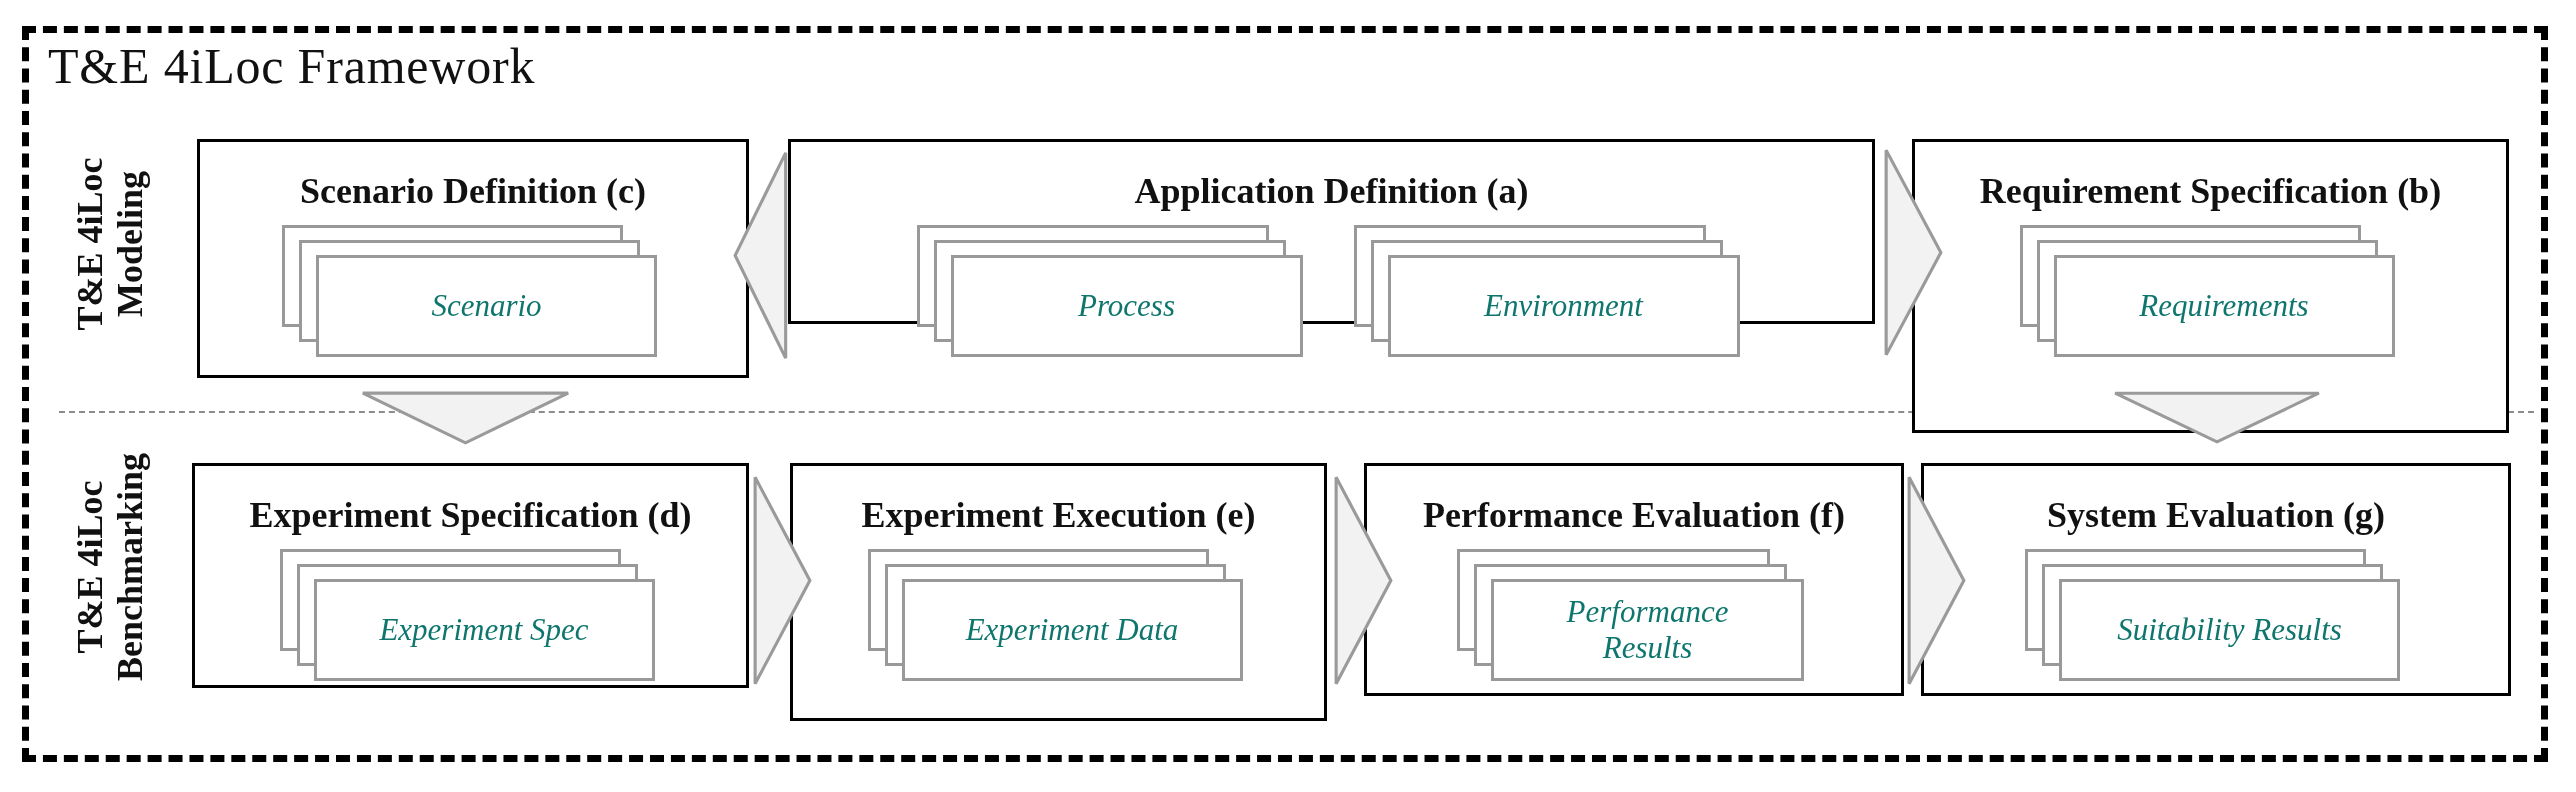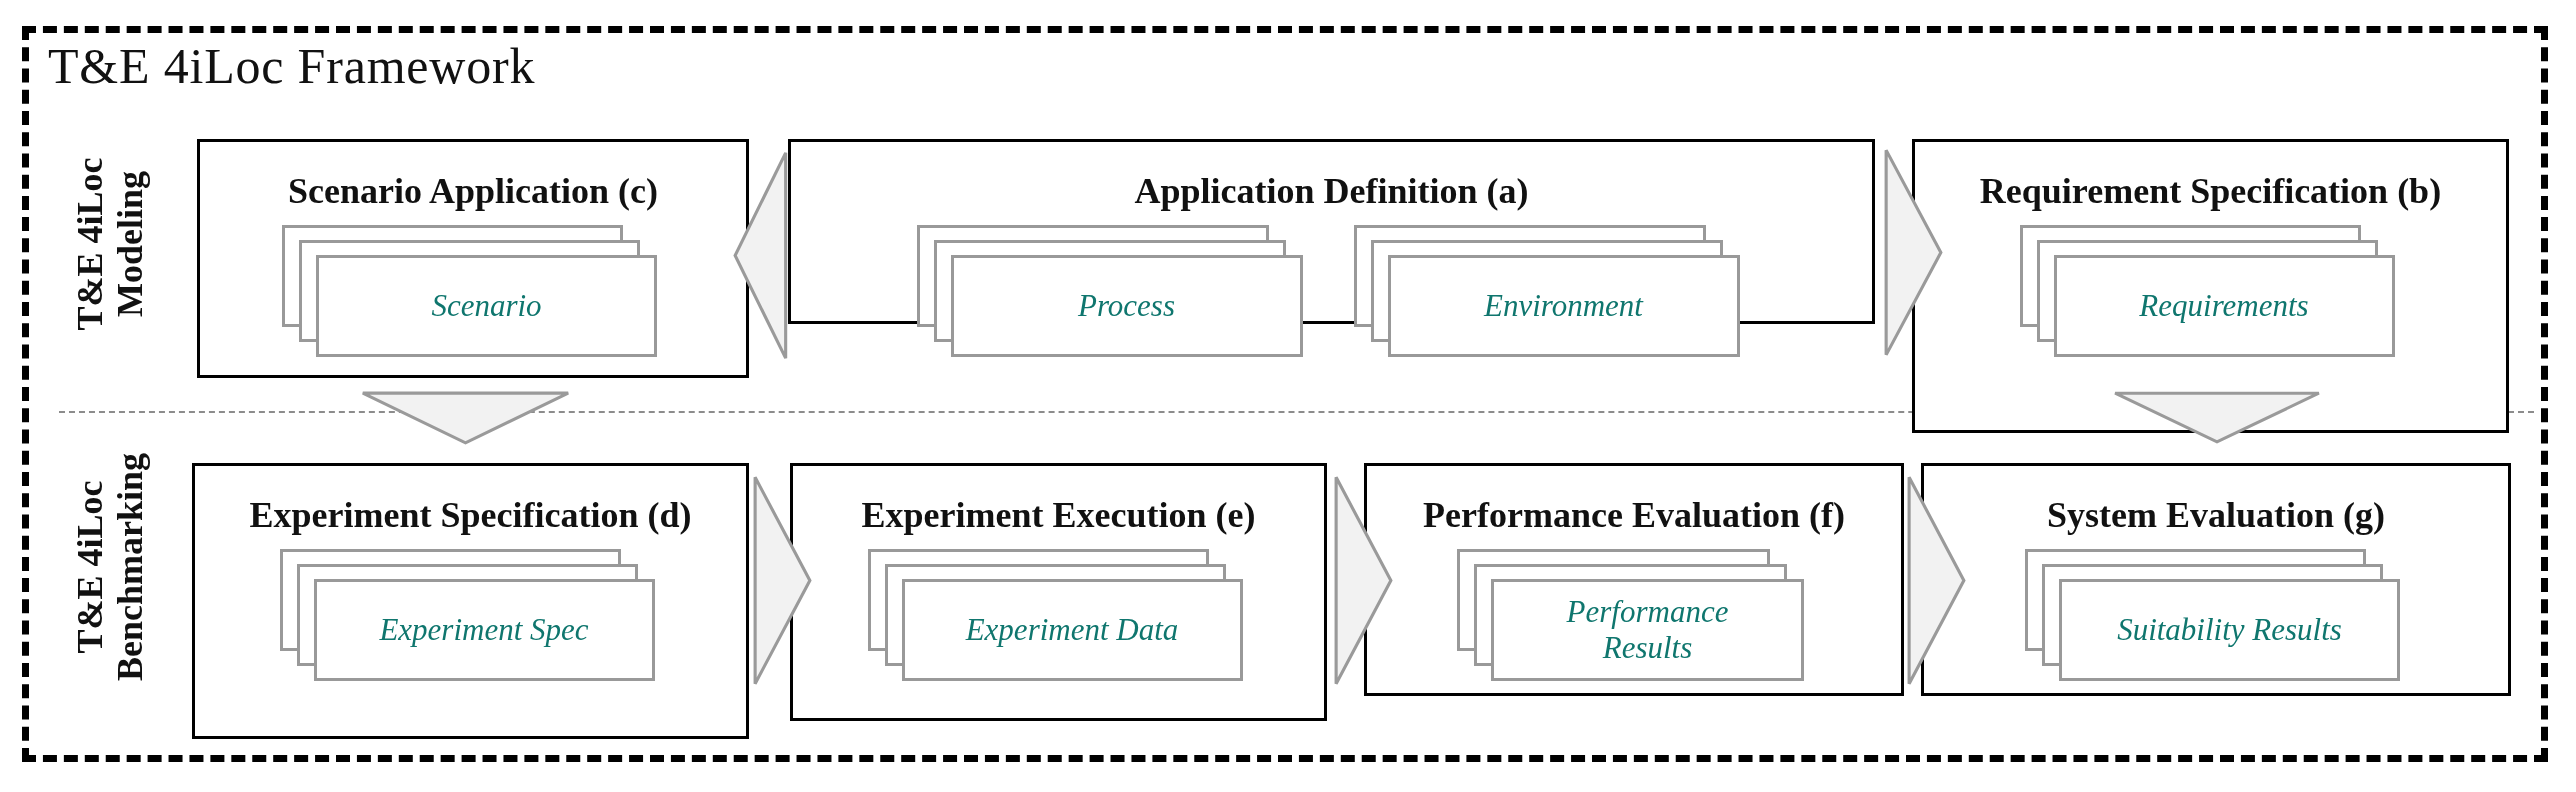--- a/index.html
+++ b/index.html
@@ -121,21 +121,21 @@
     <span>T&amp;E 4iLoc</span>
     <span>Modeling</span>
   </div>
 
   <div class="side-label benchmarking">
     <span>T&amp;E 4iLoc</span>
     <span>Benchmarking</span>
   </div>
 
   <div class="box box-c" style="left:197px;top:139px;width:552px;height:239px">
-    <div class="box-title">Scenario Application (c)</div>
+    <div class="box-title">Scenario Definition (c)</div>
     <div class="stacks">
       <div class="stack">
         <div class="card back"></div>
         <div class="card mid"></div>
         <div class="card front">
           <span class="card-label">Scenario</span>
         </div>
       </div>
     </div>
   </div>
@@ -166,21 +166,21 @@
       <div class="stack">
         <div class="card back"></div>
         <div class="card mid"></div>
         <div class="card front">
           <span class="card-label">Requirements</span>
         </div>
       </div>
     </div>
   </div>
 
-  <div class="box box-d" style="left:192px;top:463px;width:557px;height:276px">
+  <div class="box box-d" style="left:192px;top:463px;width:557px;height:225px">
     <div class="box-title">Experiment Specification (d)</div>
     <div class="stacks">
       <div class="stack">
         <div class="card back"></div>
         <div class="card mid"></div>
         <div class="card front">
           <span class="card-label">Experiment Spec</span>
         </div>
       </div>
     </div>

